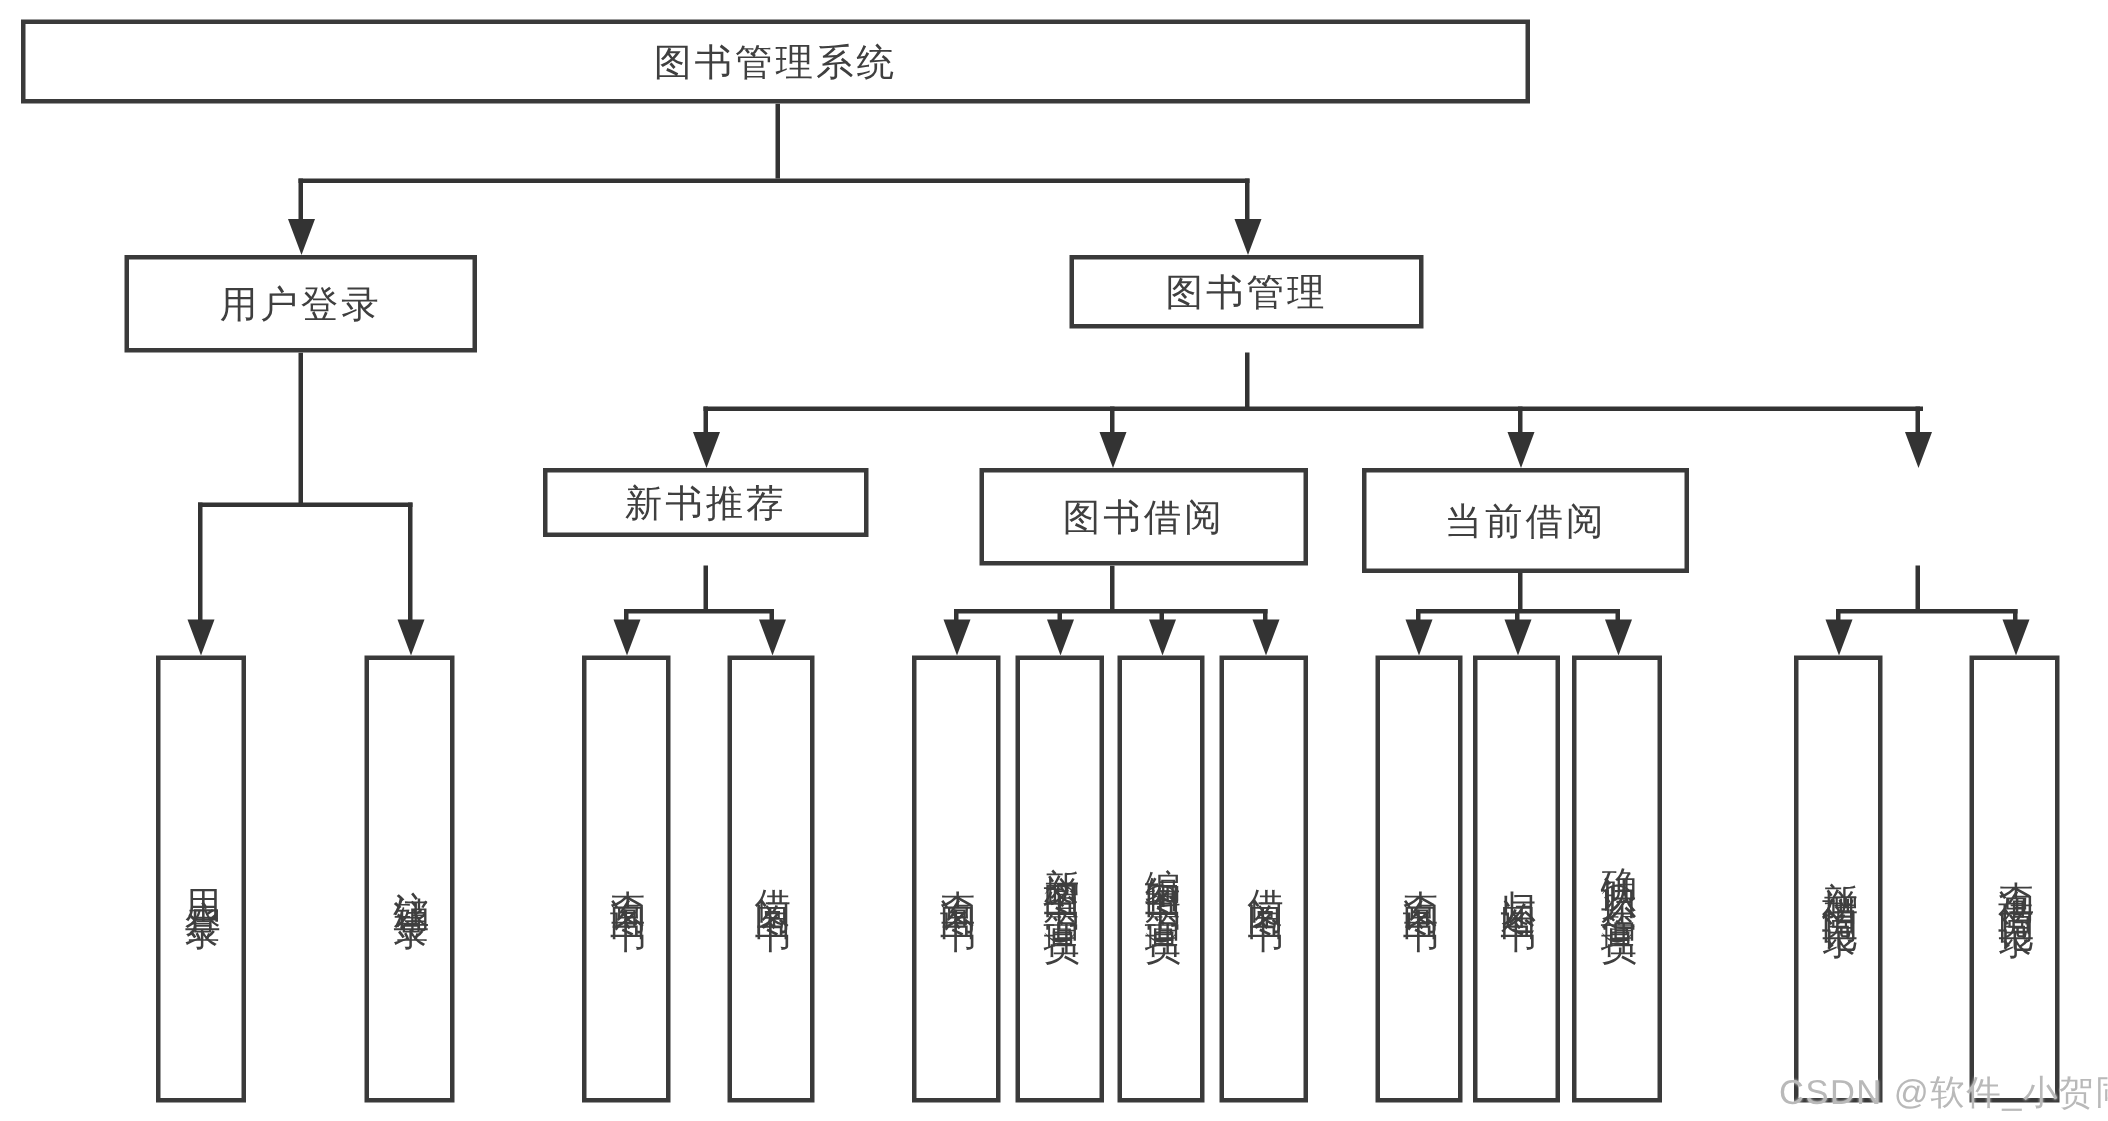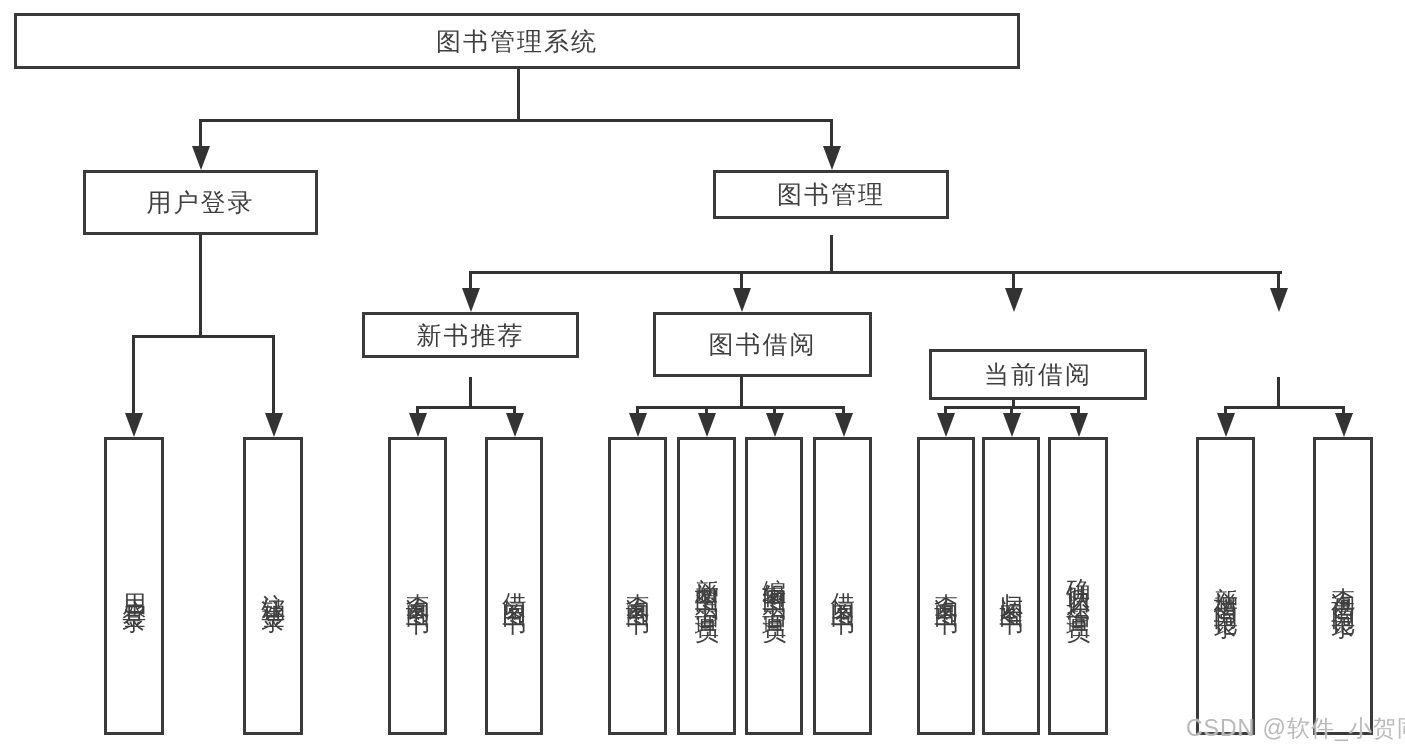--- a/index.html
+++ b/index.html
@@ -83,21 +83,21 @@
   </div>
 
   <div class="node" style="left:362px; top:312px; width:217px; height:46px;">
     <span class="lbl">新书推荐</span>
   </div>
 
   <div class="node" style="left:632px; top:312px; width:219px; height:65px;margin-left:21px;">
     <span class="lbl">图书借阅</span>
   </div>
 
-  <div class="node" style="left:929px; top:312px; width:218px; height:51px;margin-top:37px;">
+  <div class="node" style="left:908px; top:312px; width:218px; height:70px;">
     <span class="lbl">当前借阅</span>
   </div>
 
 
   <div class="node leaf" style="left:104px; top:437px; width:60px; height:298px;">
     <span class="vlbl">用户登录</span>
   </div>
   <div class="node leaf" style="left:243px; top:437px; width:60px; height:298px;">
     <span class="vlbl">注销登录</span>
   </div>

